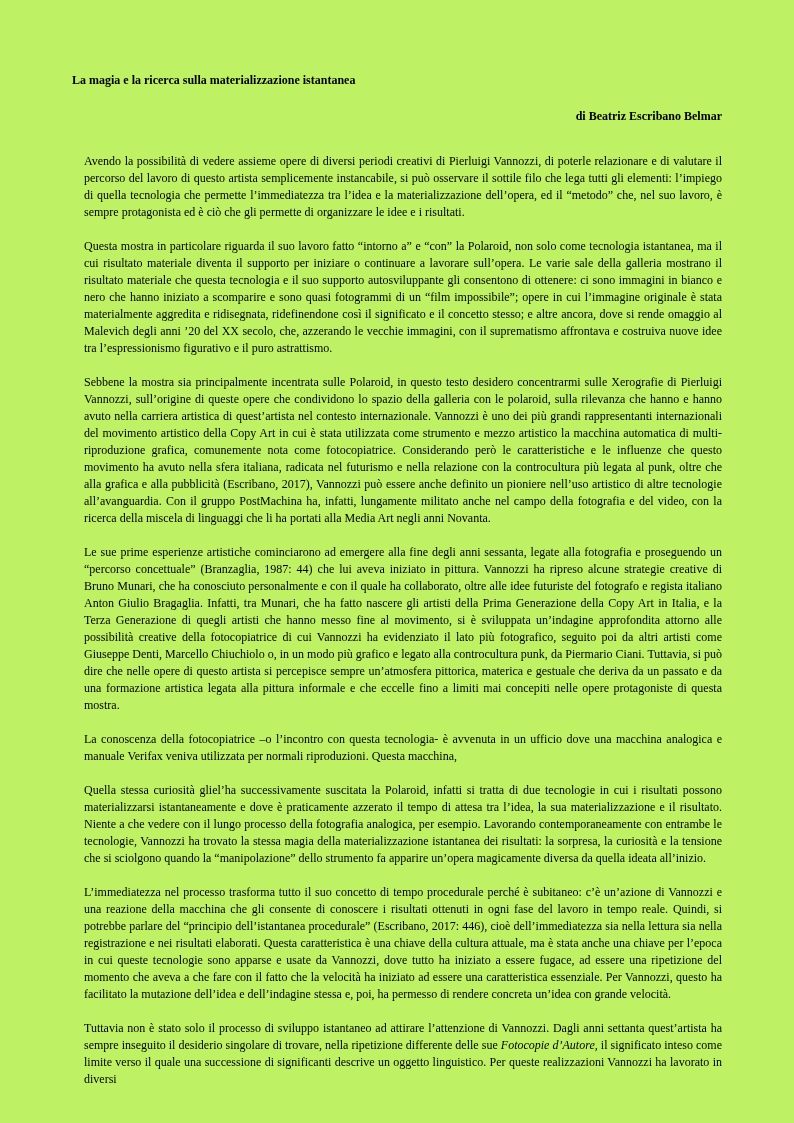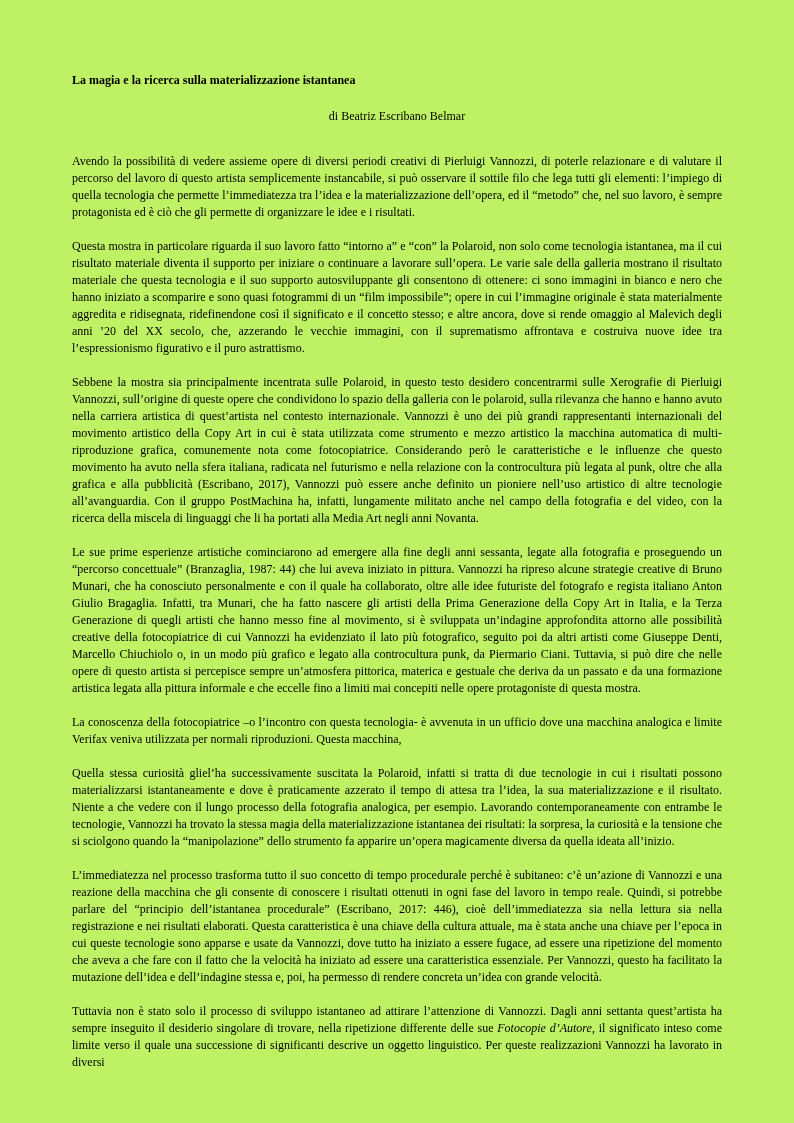--- a/index.html
+++ b/index.html
@@ -20,26 +20,26 @@
     overflow: hidden;
   }
   .title {
     font-size: 12px;
     font-weight: bold;
     margin: 0 0 19px 0;
     text-align: left;
   }
   .byline {
     font-size: 12px;
-    font-weight: normal;
+    font-weight: bold;
     margin: 0 0 28px 0;
-    text-align: center;
+    text-align: right;
   }
   .body-para {
-    margin: 0 0 17px 0;
+    margin: 0 0 17px 12px;
     text-align: justify;
   }
   .body-para em {
     font-style: italic;
   }
 </style>
 </head>
 <body>
 
 <div class="page">
@@ -51,21 +51,21 @@
   <p class="body-para">Avendo la possibilità di vedere assieme opere di diversi periodi creativi di Pierluigi Vannozzi, di poterle relazionare e di valutare il percorso del lavoro di questo artista semplicemente instancabile, si può osservare il sottile filo che lega tutti gli elementi: l’impiego di quella tecnologia che permette l’immediatezza tra l’idea e la materializzazione dell’opera, ed il “metodo” che, nel suo lavoro, è sempre protagonista ed è ciò che gli permette di organizzare le idee e i risultati.</p>
 
   <p class="body-para">Questa mostra in particolare riguarda il suo lavoro fatto “intorno a” e “con” la Polaroid, non solo come tecnologia istantanea, ma il cui risultato materiale diventa il supporto per iniziare o continuare a lavorare sull’opera. Le varie sale della galleria mostrano il risultato materiale che questa tecnologia e il suo supporto autosviluppante gli consentono di ottenere: ci sono immagini in bianco e nero che hanno iniziato a scomparire e sono quasi fotogrammi di un “film impossibile”; opere in cui l’immagine originale è stata materialmente aggredita e ridisegnata, ridefinendone così il significato e il concetto stesso; e altre ancora, dove si rende omaggio al Malevich degli anni ’20 del XX secolo, che, azzerando le vecchie immagini, con il suprematismo affrontava e costruiva nuove idee tra l’espressionismo figurativo e il puro astrattismo.</p>
 
 
   <p class="body-para">Sebbene la mostra sia principalmente incentrata sulle Polaroid, in questo testo desidero concentrarmi sulle Xerografie di Pierluigi Vannozzi, sull’origine di queste opere che condividono lo spazio della galleria con le polaroid, sulla rilevanza che hanno e hanno avuto nella carriera artistica di quest’artista nel contesto internazionale. Vannozzi è uno dei più grandi rappresentanti internazionali del movimento artistico della Copy Art in cui è stata utilizzata come strumento e mezzo artistico la macchina automatica di multi-riproduzione grafica, comunemente nota come fotocopiatrice. Considerando però le caratteristiche e le influenze che questo movimento ha avuto nella sfera italiana, radicata nel futurismo e nella relazione con la controcultura più legata al punk, oltre che alla grafica e alla pubblicità (Escribano, 2017), Vannozzi può essere anche definito un pioniere nell’uso artistico di altre tecnologie all’avanguardia. Con il gruppo PostMachina ha, infatti, lungamente militato anche nel campo della fotografia e del video, con la ricerca della miscela di linguaggi che li ha portati alla Media Art negli anni Novanta.</p>
 
   <p class="body-para">Le sue prime esperienze artistiche cominciarono ad emergere alla fine degli anni sessanta, legate alla fotografia e proseguendo un “percorso concettuale” (Branzaglia, 1987: 44) che lui aveva iniziato in pittura. Vannozzi ha ripreso alcune strategie creative di Bruno Munari, che ha conosciuto personalmente e con il quale ha collaborato, oltre alle idee futuriste del fotografo e regista italiano Anton Giulio Bragaglia. Infatti, tra Munari, che ha fatto nascere gli artisti della Prima Generazione della Copy Art in Italia, e la Terza Generazione di quegli artisti che hanno messo fine al movimento, si è sviluppata un’indagine approfondita attorno alle possibilità creative della fotocopiatrice di cui Vannozzi ha evidenziato il lato più fotografico, seguito poi da altri artisti come Giuseppe Denti, Marcello Chiuchiolo o, in un modo più grafico e legato alla controcultura punk, da Piermario Ciani. Tuttavia, si può dire che nelle opere di questo artista si percepisce sempre un’atmosfera pittorica, materica e gestuale che deriva da un passato e da una formazione artistica legata alla pittura informale e che eccelle fino a limiti mai concepiti nelle opere protagoniste di questa mostra.</p>
 
   <p class="body-para">
-    <span>La conoscenza della fotocopiatrice –o l’incontro con questa tecnologia- è avvenuta in un ufficio dove una macchina analogica e limite Verifax veniva utilizzata per normali riproduzioni. Questa macchina,</span><br>
+    <span>La conoscenza della fotocopiatrice –o l’incontro con questa tecnologia- è avvenuta in un ufficio dove una macchina analogica e manuale Verifax veniva utilizzata per normali riproduzioni. Questa macchina,</span><br>
     <br>
     <span>Quella stessa curiosità gliel’ha successivamente suscitata la Polaroid, infatti si tratta di due tecnologie in cui i risultati possono materializzarsi istantaneamente e dove è praticamente azzerato il tempo di attesa tra l’idea, la sua materializzazione e il risultato. Niente a che vedere con il lungo processo della fotografia analogica, per esempio. Lavorando contemporaneamente con entrambe le tecnologie, Vannozzi ha trovato la stessa magia della materializzazione istantanea dei risultati: la sorpresa, la curiosità e la tensione che si sciolgono quando la “manipolazione” dello strumento fa apparire un’opera magicamente diversa da quella ideata all’inizio.</span>
   </p>
 
   <p class="body-para">L’immediatezza nel processo trasforma tutto il suo concetto di tempo procedurale perché è subitaneo: c’è un’azione di Vannozzi e una reazione della macchina che gli consente di conoscere i risultati ottenuti in ogni fase del lavoro in tempo reale. Quindi, si potrebbe parlare del “principio dell’istantanea procedurale” (Escribano, 2017: 446), cioè dell’immediatezza sia nella lettura sia nella registrazione e nei risultati elaborati. Questa caratteristica è una chiave della cultura attuale, ma è stata anche una chiave per l’epoca in cui queste tecnologie sono apparse e usate da Vannozzi, dove tutto ha iniziato a essere fugace, ad essere una ripetizione del momento che aveva a che fare con il fatto che la velocità ha iniziato ad essere una caratteristica essenziale. Per Vannozzi, questo ha facilitato la mutazione dell’idea e dell’indagine stessa e, poi, ha permesso di rendere concreta un’idea con grande velocità.</p>
 
   <p class="body-para">
     <span>Tuttavia non è stato solo il processo di sviluppo istantaneo ad attirare l’attenzione di Vannozzi. Dagli anni settanta quest’artista ha sempre inseguito il desiderio singolare di trovare, nella ripetizione differente delle sue </span><em>Fotocopie d’Autore,</em><span> il significato inteso come limite verso il quale una successione di significanti descrive un oggetto linguistico. Per queste realizzazioni Vannozzi ha lavorato in diversi </span>
   </p>
 

